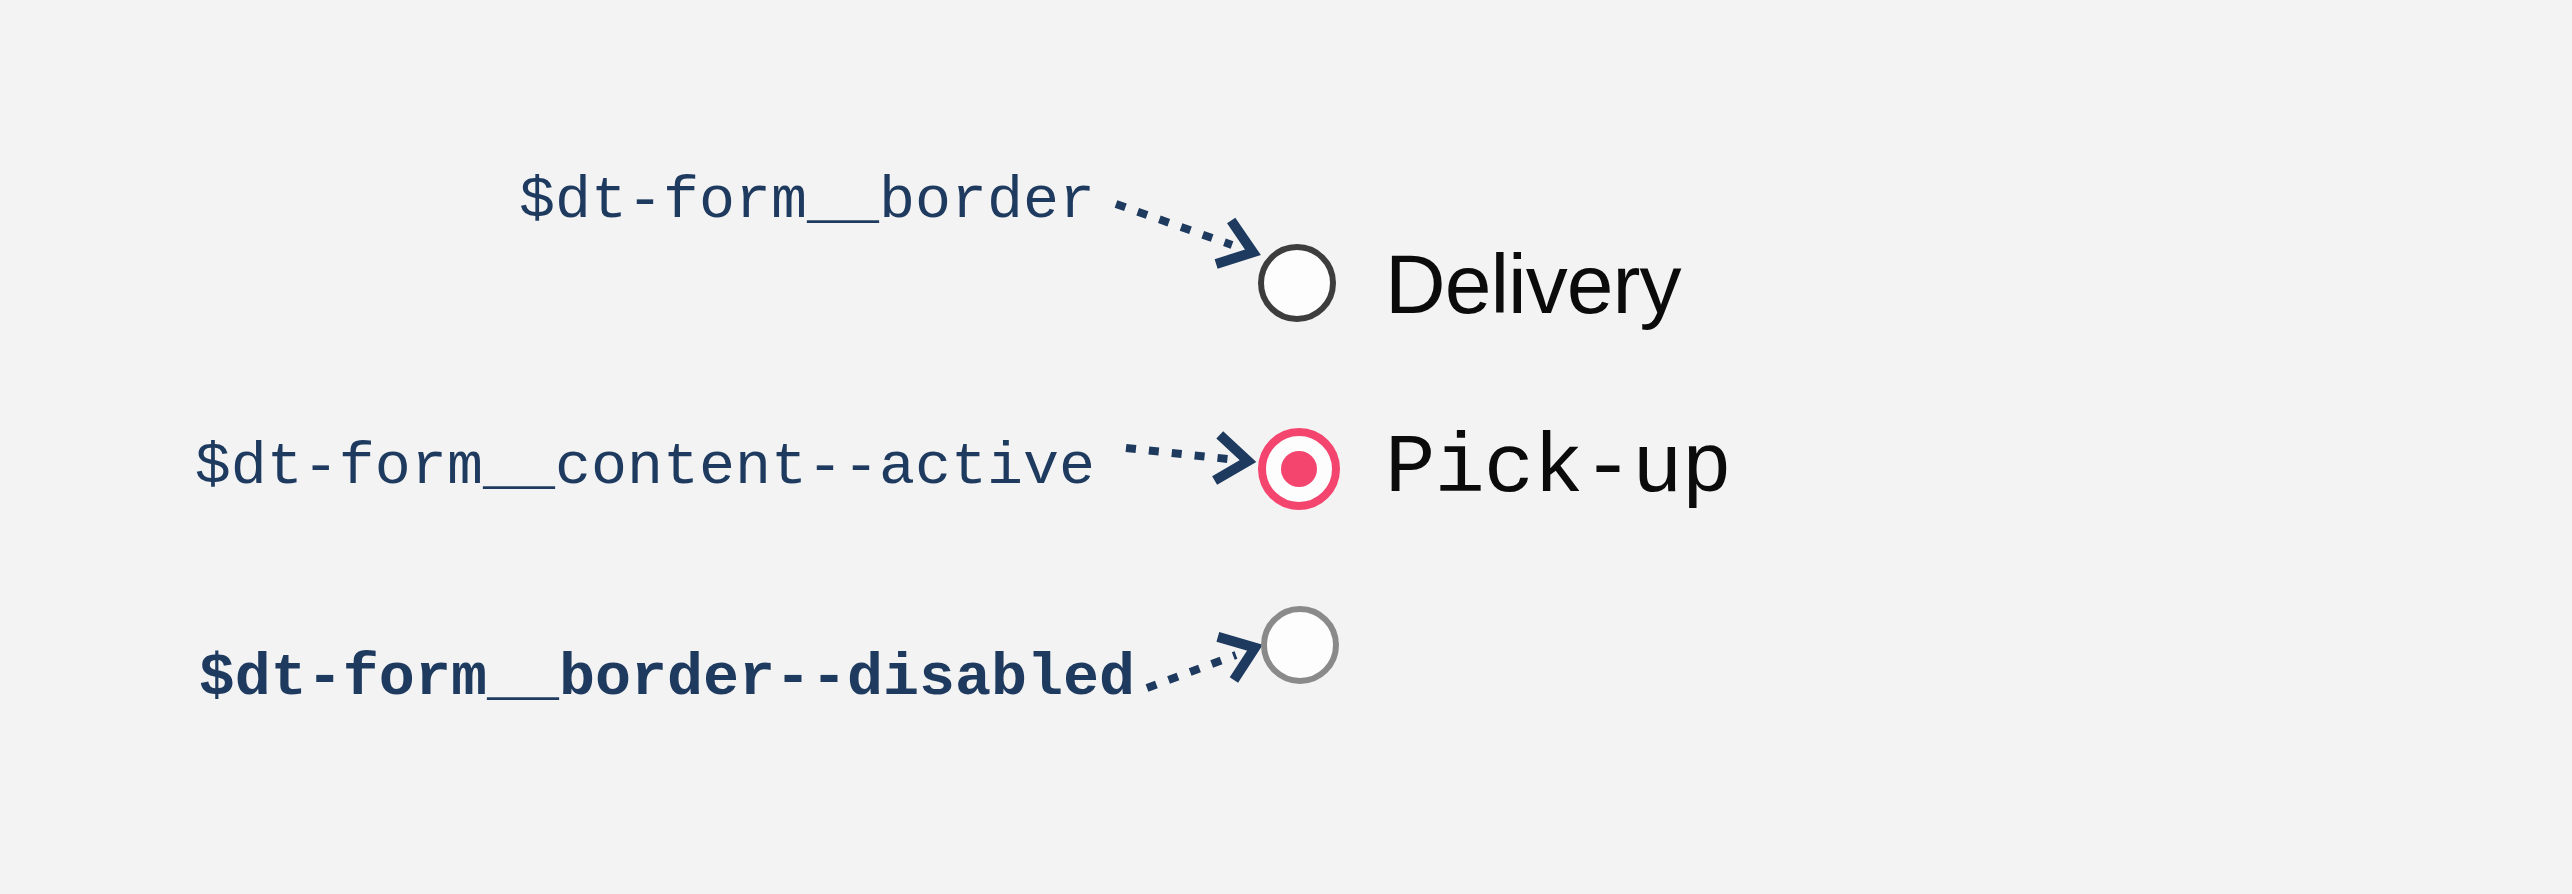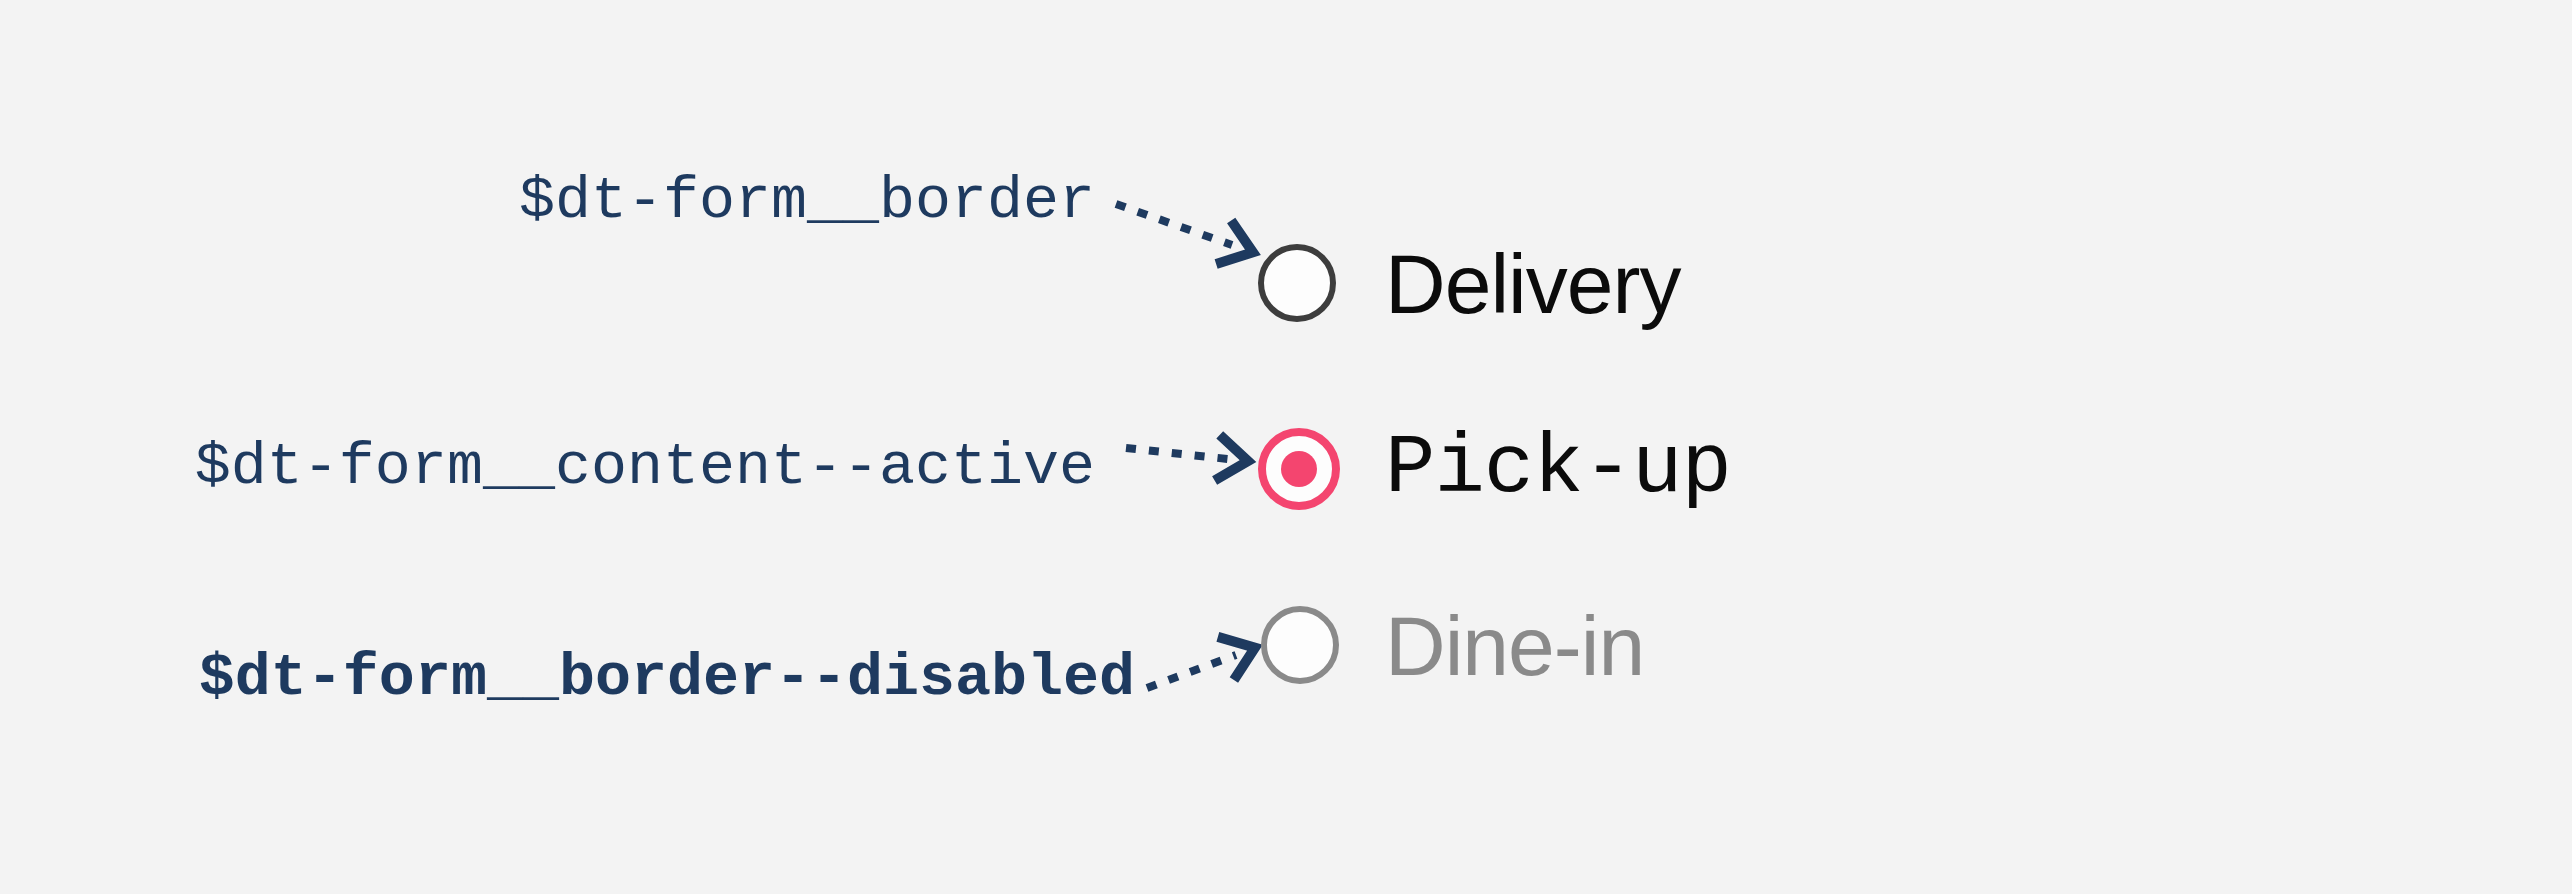--- a/index.html
+++ b/index.html
@@ -85,15 +85,14 @@
 
   <span id="radio-delivery" class="radio radio-default" role="radio" aria-checked="false"></span>
   <span id="label-delivery" class="radio-label">Delivery</span>
 
   <span id="radio-pickup" class="radio radio-active" role="radio" aria-checked="true">
     <span class="dot"></span>
   </span>
   <span id="label-pickup" class="radio-label">Pick-up</span>
 
   <span id="radio-dinein" class="radio radio-disabled" role="radio" aria-checked="false" aria-disabled="true"></span>
-  <span id="label-dinein" class="radio-label">Dine-in</span>
 
 </div>
 
 </body></html>

